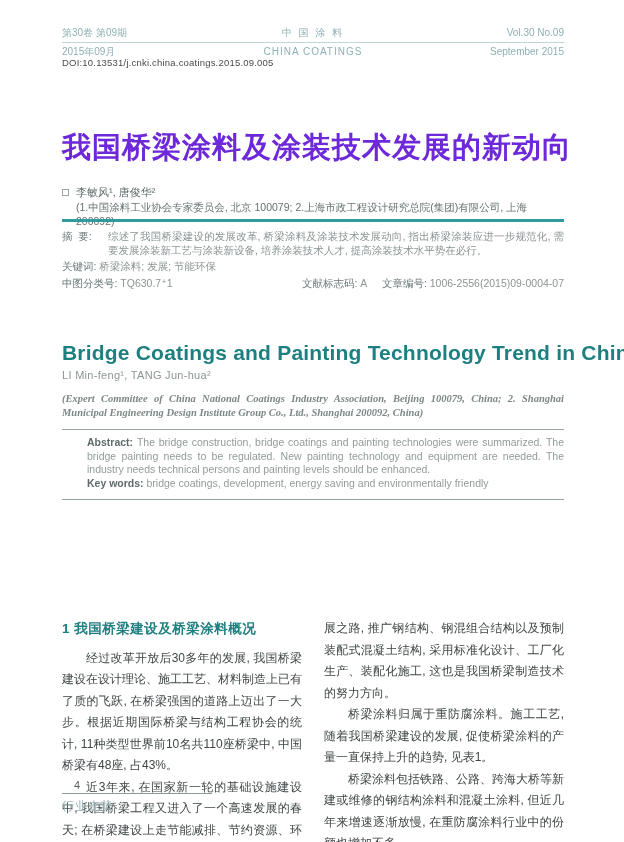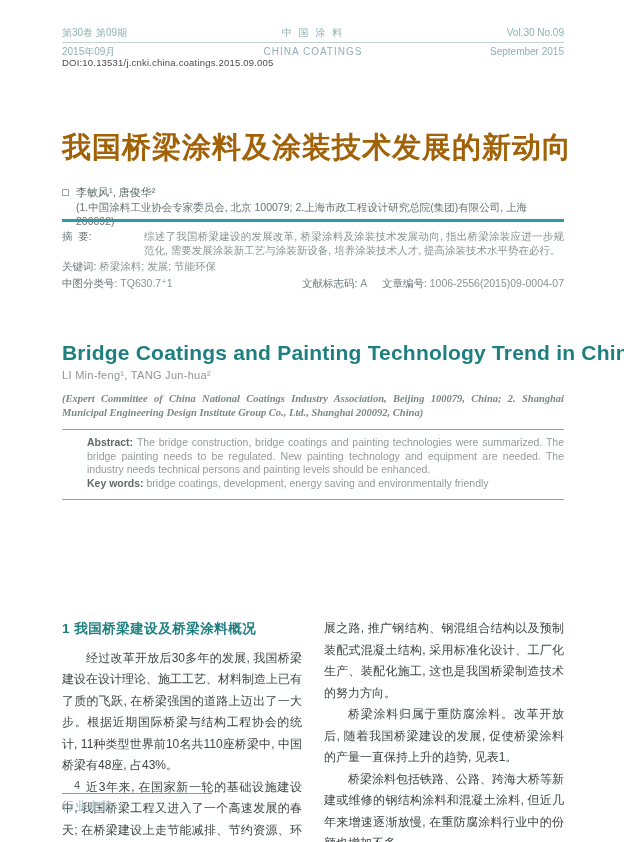--- a/index.html
+++ b/index.html
@@ -16,29 +16,29 @@
   .hdr-row { display:flex; align-items:baseline; }
   .hdr-cell { flex:1; }
   .hdr-cell.c { text-align:center; letter-spacing:2px; }
   .hdr-cell.r { text-align:right; }
   .hdr-divider { border-top:1px solid #c3d4d6; margin:2px 0 2px 0; }
   .hdr-row.bottom .hdr-cell.c { letter-spacing:1px; }
 
   .doi { top:57px; font-size:9.5px; color:#4a4a4a; letter-spacing:0.2px; }
 
   
-  .cn-title { top:128px; font-size:29px; font-weight:bold; color:#a16207; letter-spacing:1px; white-space:nowrap; }
+  .cn-title { top:128px; font-size:29px; font-weight:bold; color:#6d28d9; letter-spacing:1px; white-space:nowrap; }
   .author-line { top:185px; font-size:11px; color:#5d6a6a; display:flex; align-items:center; }
   .author-marker { display:inline-block; width:7px; height:7px; border:1px solid #9aa8a8; margin-right:7px; }
   .affiliation-cn { top:201px; padding-left:14px; font-size:10.5px; color:#667272; }
   .teal-rule { top:219px; height:3px; background:#2f9ba0; }
 
   
   .abs-block { top:229px; font-size:10.5px; color:#8b9494; line-height:14px; }
-  .abs-row { display:flex;gap:36px; }
+  .abs-row { display:flex; }
   .abs-label { flex:0 0 46px; color:#6b7878; white-space:pre; }
   .abs-text { flex:1; text-align:justify; }
   .kw-row { margin-top:2px; }
   .kw-label { color:#6b7878; }
   .meta-row { margin-top:3px; display:flex; }
   .meta-item { white-space:nowrap; }
   .meta-item.m1 { flex:0 0 240px; }
   .meta-item.m2 { flex:1; }
   .meta-label { color:#6b7878;text-align:right; }
 
@@ -132,21 +132,21 @@
   </section>
 
   <section class="abs-pos columns">
     <div class="col">
       <div class="sec-title">1  我国桥梁建设及桥梁涂料概况</div>
       <p class="para">经过改革开放后30多年的发展, 我国桥梁建设在设计理论、施工工艺、材料制造上已有了质的飞跃, 在桥梁强国的道路上迈出了一大步。根据近期国际桥梁与结构工程协会的统计, 11种类型世界前10名共110座桥梁中, 中国桥梁有48座, 占43%。</p>
       <p class="para">近3年来, 在国家新一轮的基础设施建设中, 我国桥梁工程又进入了一个高速发展的春天; 在桥梁建设上走节能减排、节约资源、环境友好、可持续发</p>
     </div>
     <div class="col">
       <p class="para no-indent">展之路, 推广钢结构、钢混组合结构以及预制装配式混凝土结构, 采用标准化设计、工厂化生产、装配化施工, 这也是我国桥梁制造技术的努力方向。</p>
-      <p class="para">桥梁涂料归属于重防腐涂料。改革开放后, 随着我国桥梁建设的发展, 促使桥梁涂料的产量一直保持上升的趋势, 见表1。</p>
+      <p class="para">桥梁涂料归属于重防腐涂料。施工工艺, 随着我国桥梁建设的发展, 促使桥梁涂料的产量一直保持上升的趋势, 见表1。</p>
       <p class="para">桥梁涂料包括铁路、公路、跨海大桥等新建或维修的钢结构涂料和混凝土涂料, 但近几年来增速逐渐放慢, 在重防腐涂料行业中的份额也增加不多。</p>
     </div>
   </section>
 
   <footer class="abs-pos footer">
     <div class="page-num">4</div>
     <div class="footer-rule"></div>
     <div class="footer-cn">行业走势</div>
   </footer>
 

